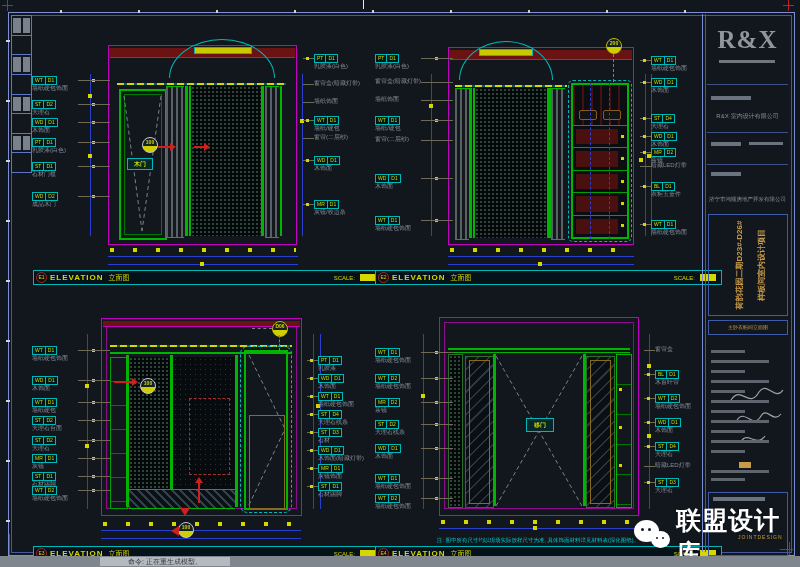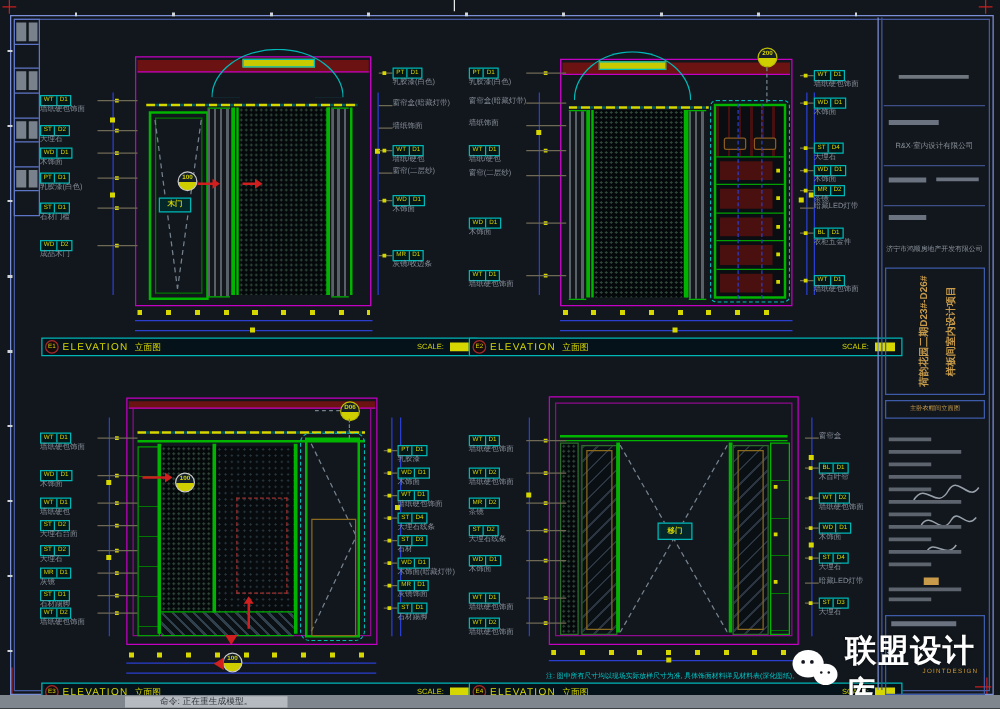--- a/index.html
+++ b/index.html
@@ -103,21 +103,21 @@
                           border-top:1px solid #6f6a55;}
   .lsq{position:absolute;width:3px;height:3px;background:#d6d600;top:3px;}
   .tags-left .lsq{left:60px;}
   .tags-right .lsq{left:-8px;}
   
   .tbar{position:absolute;height:13px;border:1px solid #00b7b7;background:#06121a;
         display:flex;align-items:center;gap:5px;padding:0 5px 0 16px;}
   .pcode{position:absolute;left:2px;top:1px;width:9px;height:9px;border:1px solid #a52a2a;
          border-radius:50%;color:#d6d600;font-size:5px;line-height:9px;text-align:center;
          background:#160b0b;}
-  .plabel{color:#d6d600;font-weight:normal;font-size:8px;letter-spacing:1px;}
+  .plabel{color:#d6d600;font-weight:bold;font-size:8px;letter-spacing:1px;}
   .psub{color:#d6d600;font-size:7px;}
   .pscalelab{margin-left:auto;color:#d6d600;font-size:6px;}
   .pscaleval{width:16px;height:7px;background:#d6d600;}
   
   .tblock{position:absolute;left:702px;top:14px;width:89px;height:538px;
           border-left:1px solid #7b8fd6;}
   .tblock .in{position:absolute;left:2px;top:0;bottom:0;right:1px;border-left:1px solid #44589e;}
   .tb-logo{position:absolute;top:12px;left:0;right:0;text-align:center;color:#8f969e;
            font-family:"Liberation Serif",serif;font-size:25px;font-weight:bold;letter-spacing:1px;}
   .tb-tagbar{position:absolute;top:46px;left:16px;width:56px;height:3px;background:#6f767e;}
@@ -635,20 +635,21 @@
       <span class="pcode">E4</span>
       <span class="plabel">ELEVATION</span>
       <span class="psub">立面图</span>
       <span class="pscalelab">SCALE:</span>
       <span class="pscaleval"></span>
     </div>
   </div>
 
   <div class="tblock">
     <div class="in"></div>
+    <div class="tb-logo">R&amp;X</div>
     <div class="tb-tagbar"></div>
     <div class="hline" style="top:70px"></div>
     <div class="gb" style="left:8px;top:82px;width:40px"></div>
     <div class="tb-txt" style="top:98px">R&amp;X·室内设计有限公司</div>
     <div class="hline" style="top:118px"></div>
     <div class="gb" style="left:8px;top:128px;width:30px"></div>
     <div class="gb" style="left:46px;top:128px;width:34px;height:3px"></div>
     <div class="hline" style="top:150px"></div>
     <div class="gb" style="left:8px;top:158px;width:30px"></div>
     <div class="tb-txt" style="top:182px;font-size:5.5px">济宁市鸿顺房地产开发有限公司</div>

